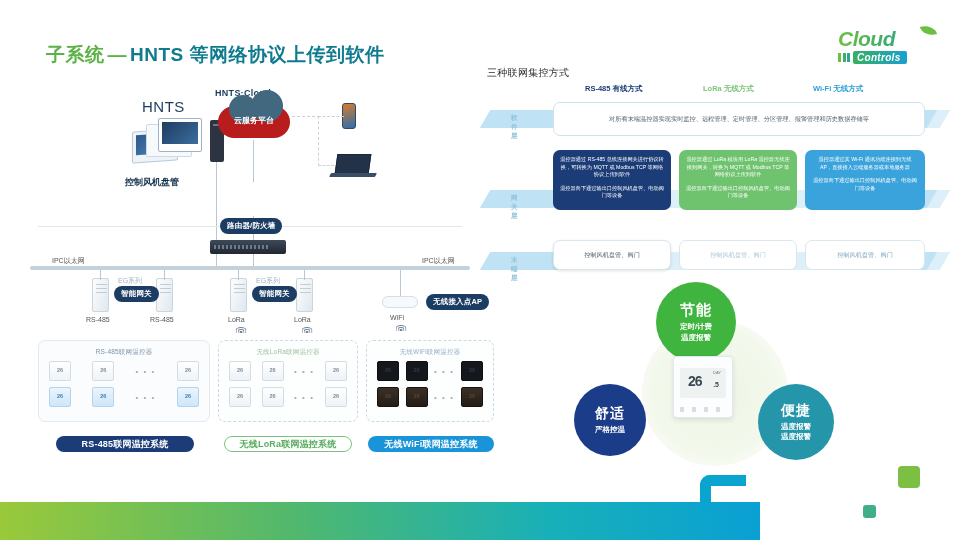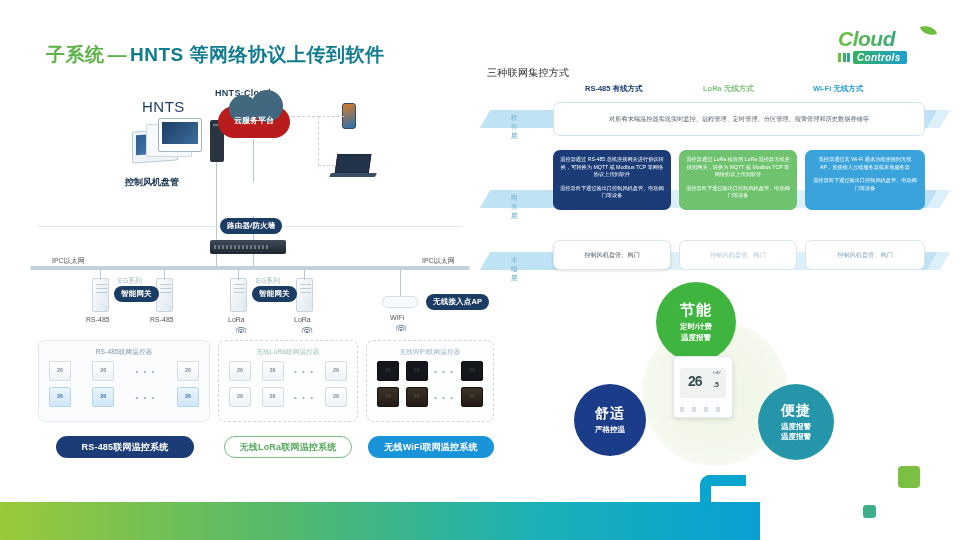--- a/index.html
+++ b/index.html
@@ -135,21 +135,21 @@
   .tstat::after{content:"26";position:absolute;left:0;right:0;top:5px;text-align:center;font-size:5.5px;color:#7d8e9d;font-weight:bold;}
   .tstat.blue{background:linear-gradient(180deg,#eaf4fd,#cfe6f8);border-color:#b5d4ec;}
   .tstat.blue::after{color:#3d7fb5;}
   .tstat.dark{background:#14181d;border-color:#0c1013;}
   .tstat.dark::after{color:#2e3942;}
   .tstat.brown{background:linear-gradient(180deg,#3b3128,#241c15);border-color:#191310;}
   .tstat.brown::after{color:#554538;}
   .dots{font-size:8px;color:#9fb0bf;letter-spacing:1.5px;}
 
   .sysbadge{
-    position:absolute; top:348px; height:22px; border-radius:11px;
+    position:absolute; top:348px; height:16px; border-radius:11px;
     color:#fff; font-size:9px; font-weight:bold; display:flex;
     align-items:center; justify-content:center; letter-spacing:.2px;
   }
   .sb1{left:26px;width:138px;background:#1b3c77;}
   .sb2{left:194px;width:128px;background:#fff;border:1.6px solid #7cc27f;color:#59ab5f;}
   .sb3{left:338px;width:126px;background:#1a94d9;}
 
   
   .right{position:absolute;left:485px;top:62px;width:450px;height:220px;}
   .rp-title{position:absolute;left:2px;top:4px;font-size:10px;color:#2d2d2d;letter-spacing:.3px;}

